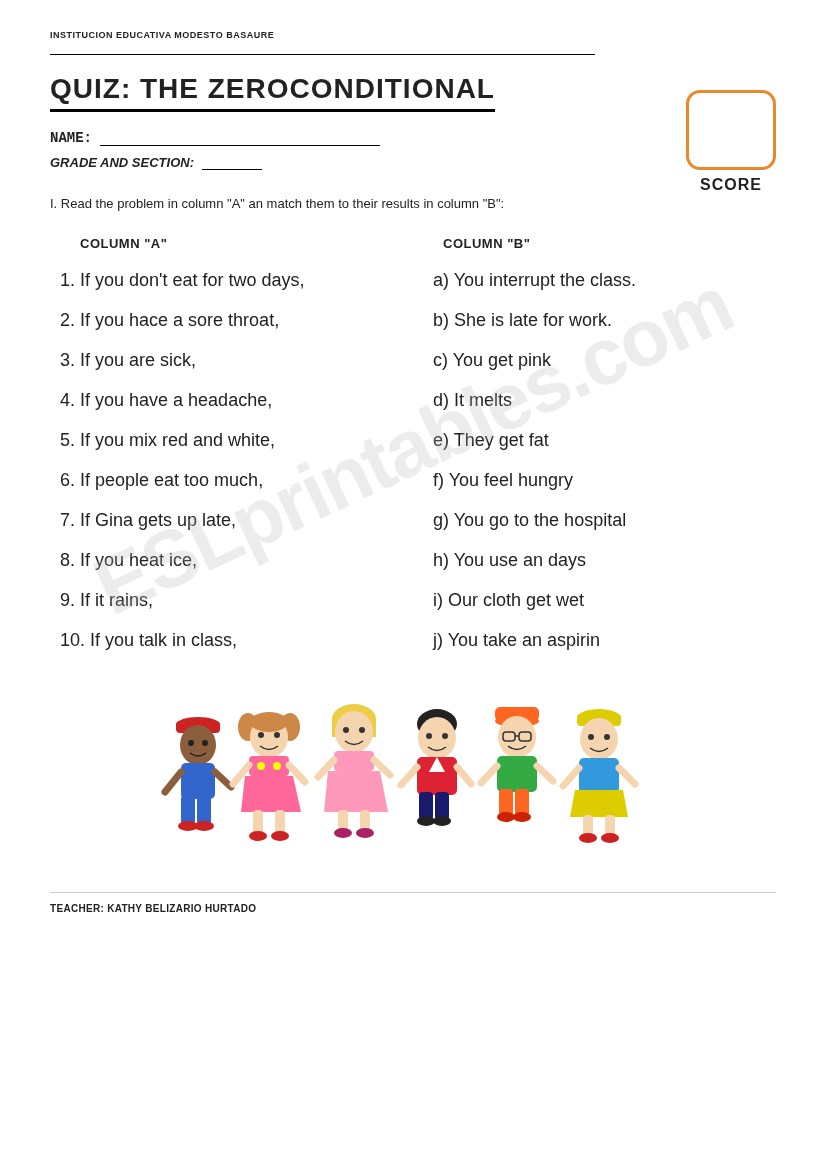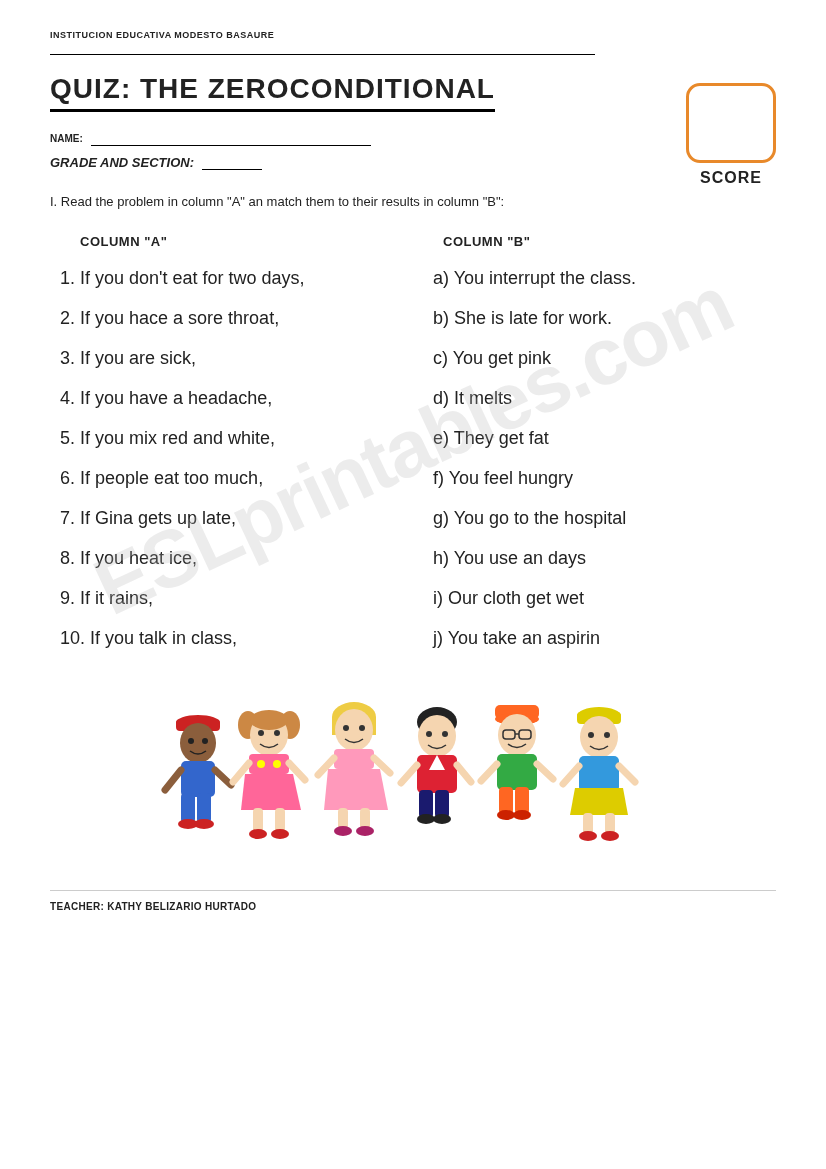--- a/index.html
+++ b/index.html
@@ -37,41 +37,42 @@
       text-transform: uppercase;
       margin-bottom: 18px;
       border-bottom: 3px solid #000;
       padding-bottom: 4px;
       display: inline-block;
     }
     .score-box-container {
       display: flex;
       flex-direction: column;
       align-items: center;
-      margin-top: 10px;
+      margin-top: 17px;
     }
     .score-box {
       width: 90px;
       height: 80px;
       border: 3px solid #e8892a;
       border-radius: 14px;
       background: #fff;
       margin-bottom: 6px;
     }
     .score-label {
       font-size: 16px;
       font-weight: bold;
       letter-spacing: 1px;
     }
     .name-line {
-      font-size: 10px;
+      font-size: 14px;
       font-weight: bold;
       margin-bottom: 8px;
       display: flex;
       align-items: center;
+      font-family: Liberation Mono, monospace;
     }
     .name-underline {
       display: inline-block;
       width: 280px;
       border-bottom: 1px solid #000;
       margin-left: 8px;
       height: 16px;
     }
     .grade-line {
       font-size: 13px;

